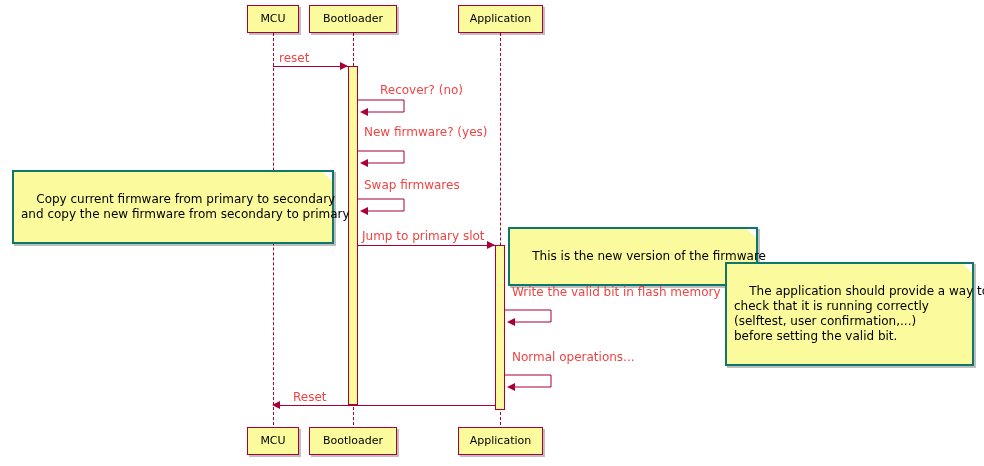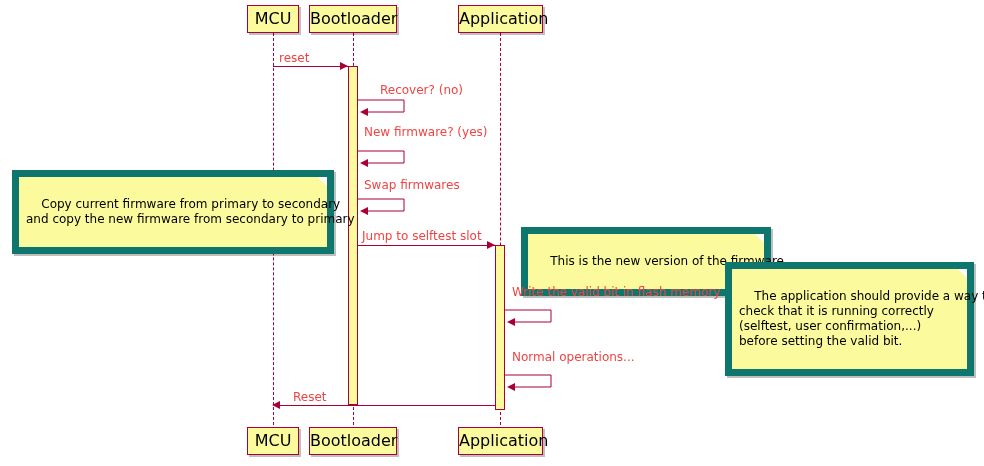--- a/index.html
+++ b/index.html
@@ -17,21 +17,21 @@
     overflow: hidden;
     background: #ffffff;
   }
   
   .participant {
     position: absolute;
     background: #fbfb9e;
     border: 1px solid #a80036;
     box-shadow: 2px 2px 0 rgba(0,0,0,0.25);
     color: #000000;
-    font-size: 16px;
+    font-size: 11px;
     text-align: center;
     line-height: 26px;
     height: 28px;
     box-sizing: border-box;
     white-space: nowrap;
   }
   
   .lifeline {
     position: absolute;
     width: 0;
@@ -72,21 +72,21 @@
     border-left: 8px solid #a80036;
   }
   
   .selfmsg {
     position: absolute;
   }
   
   .note {
     position: absolute;
     background: #fbfb9e;
-    border: 7px solid #0f766e;
+    border: 2px solid #0f766e;
     box-shadow: 2px 2px 0 rgba(0,0,0,0.25);
     font-size: 12px;
     color: #000000;
     padding: 5px 7px;
     box-sizing: border-box;
     line-height: 15px;
     white-space: pre;
   }
   .note::after {
     content: "";
@@ -141,23 +141,23 @@
   </svg>
   <div class="msg-label" style="left:364px; top:178px;">Swap firmwares</div>
 
   <div class="note" style="left:12px; top:170px; width:322px;">
     <span>Copy current firmware from primary to secondary
 and copy the new firmware from secondary to primary</span>
   </div>
 
   <div class="msg-line" style="left:358px; top:245px; width:137px;"></div>
   <div class="arrowhead arrow-right" style="left:487px; top:241px;"></div>
-  <div class="msg-label" style="left:362px; top:229px;">Jump to selftest slot</div>
+  <div class="msg-label" style="left:362px; top:229px;">Jump to primary slot</div>
 
-  <div class="note" style="left:521px; top:227px; width:250px;">
+  <div class="note" style="left:508px; top:227px; width:250px;">
     <span>This is the new version of the firmware</span>
   </div>
 
   <svg class="selfmsg" style="left:503px; top:302px;" width="60" height="24" viewBox="0 0 60 24">
     <path d="M1,8 L48,8 L48,20 L12,20" fill="none" stroke="#a80036" stroke-width="1"></path>
     <polygon points="12,16 12,24 4,20" fill="#a80036"></polygon>
   </svg>
   <div class="msg-label" style="left:512px; top:285px;">Write the valid bit in flash memory</div>
 
   <div class="note" style="left:725px; top:262px; width:249px;">

